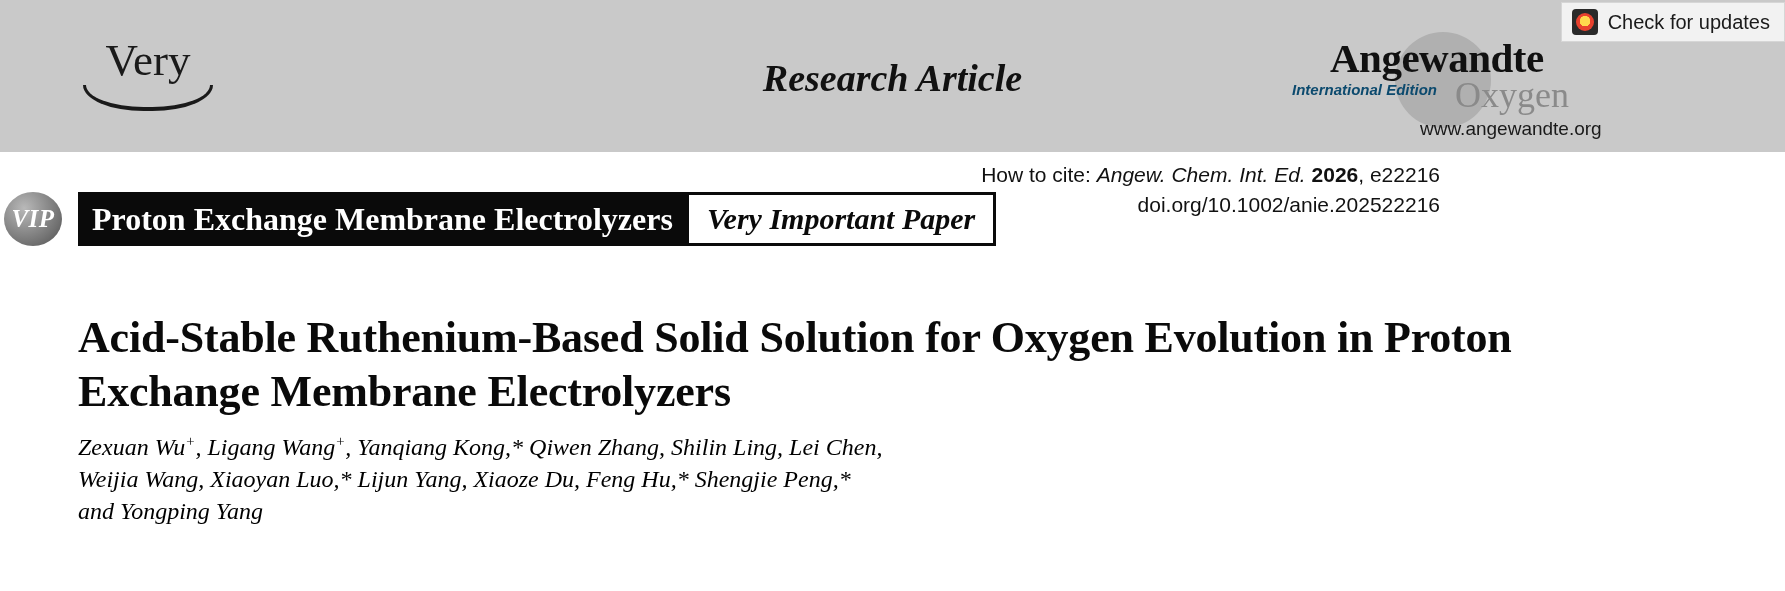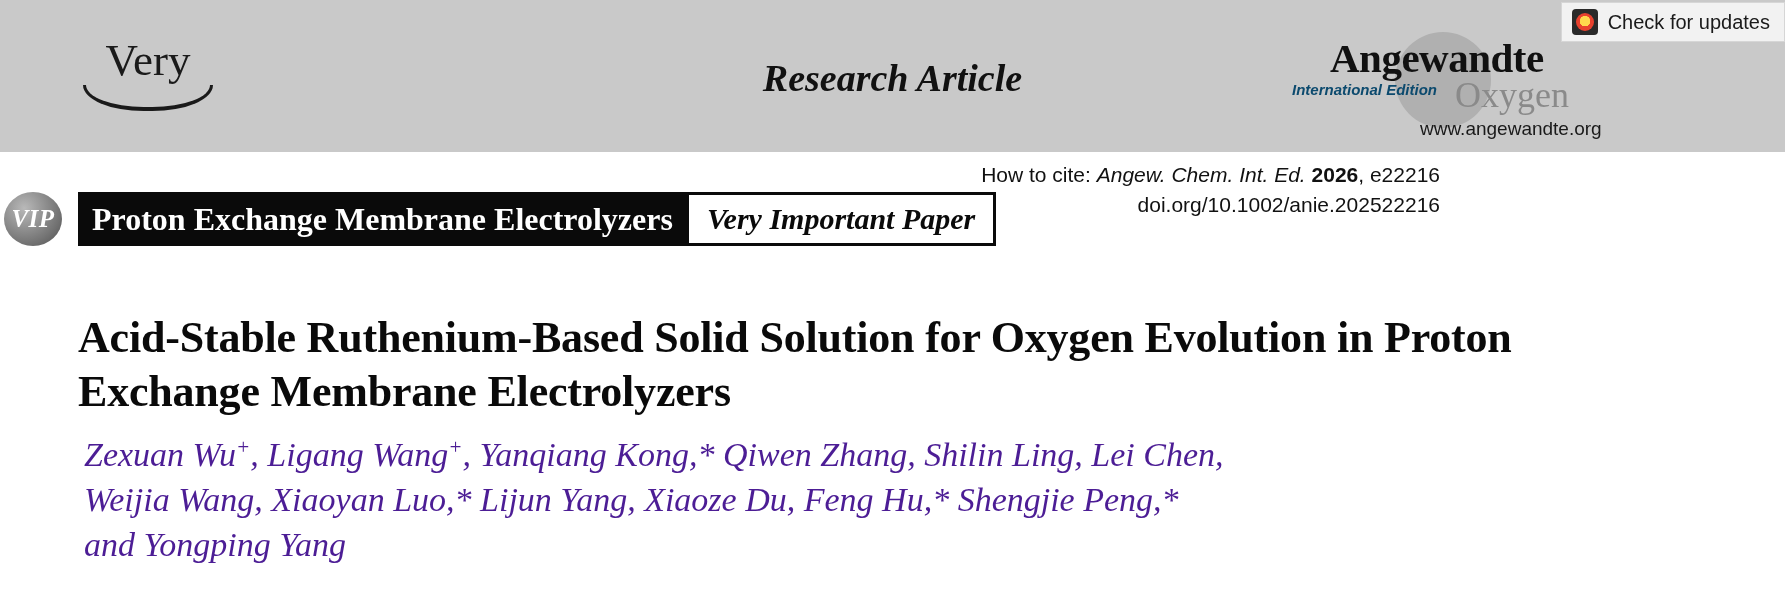--- a/index.html
+++ b/index.html
@@ -247,24 +247,23 @@
   }
 
   
   .authors {
     position: absolute;
     left: 78px;
     top: 432px;
     width: 1500px;
     font-family: "Liberation Serif", serif;
     font-style: italic;
-    font-size: 34px;
+    font-size: 24px;
     line-height: 1.33;
-    color: #4c1d95;
-    margin-left: 6px;
+    color: #000000;
   }
   .authors sup { font-size: 0.62em; vertical-align: super; }
 </style>
 </head>
 <body>
 
 <div class="header-bar">
 
   <div class="gdch-logo">
     <div class="gdch-text">Very</div>

